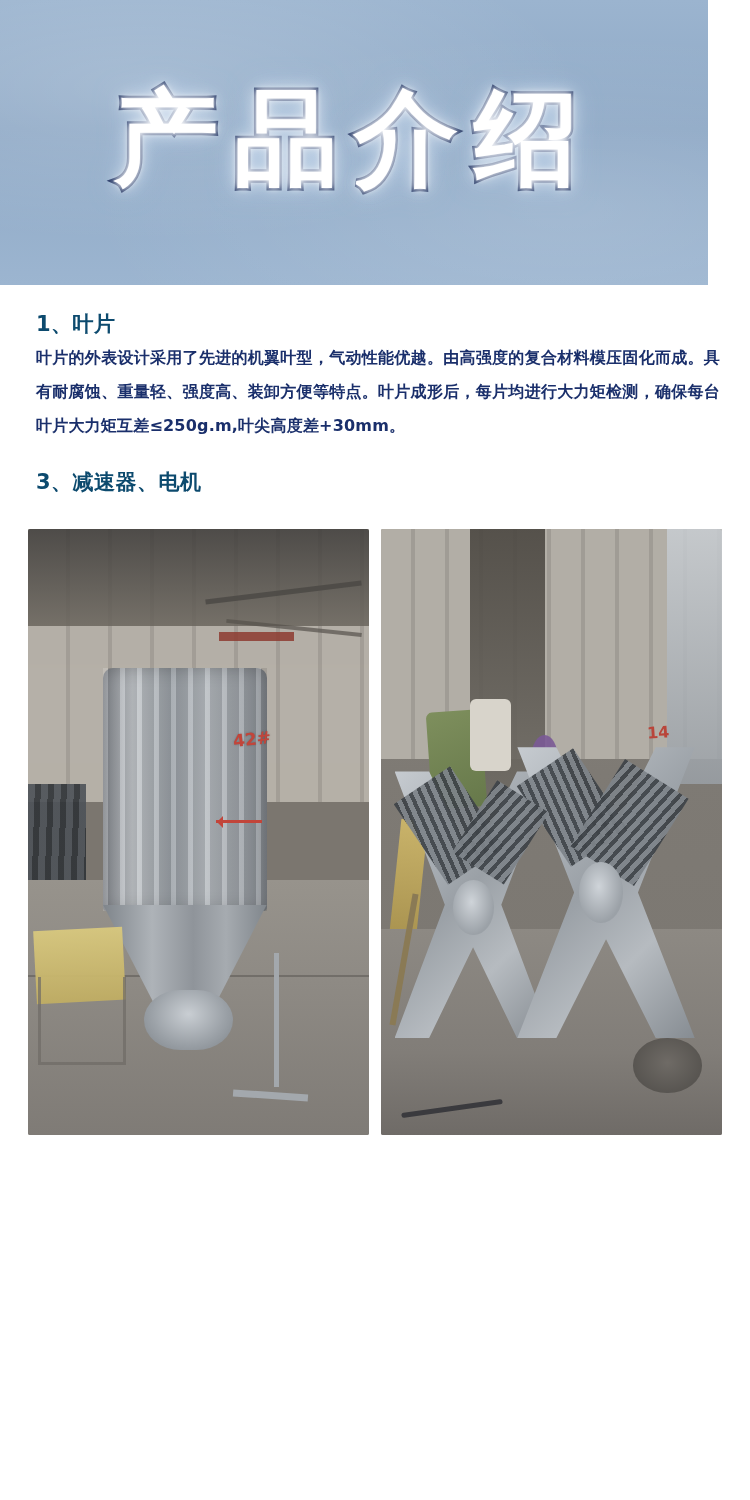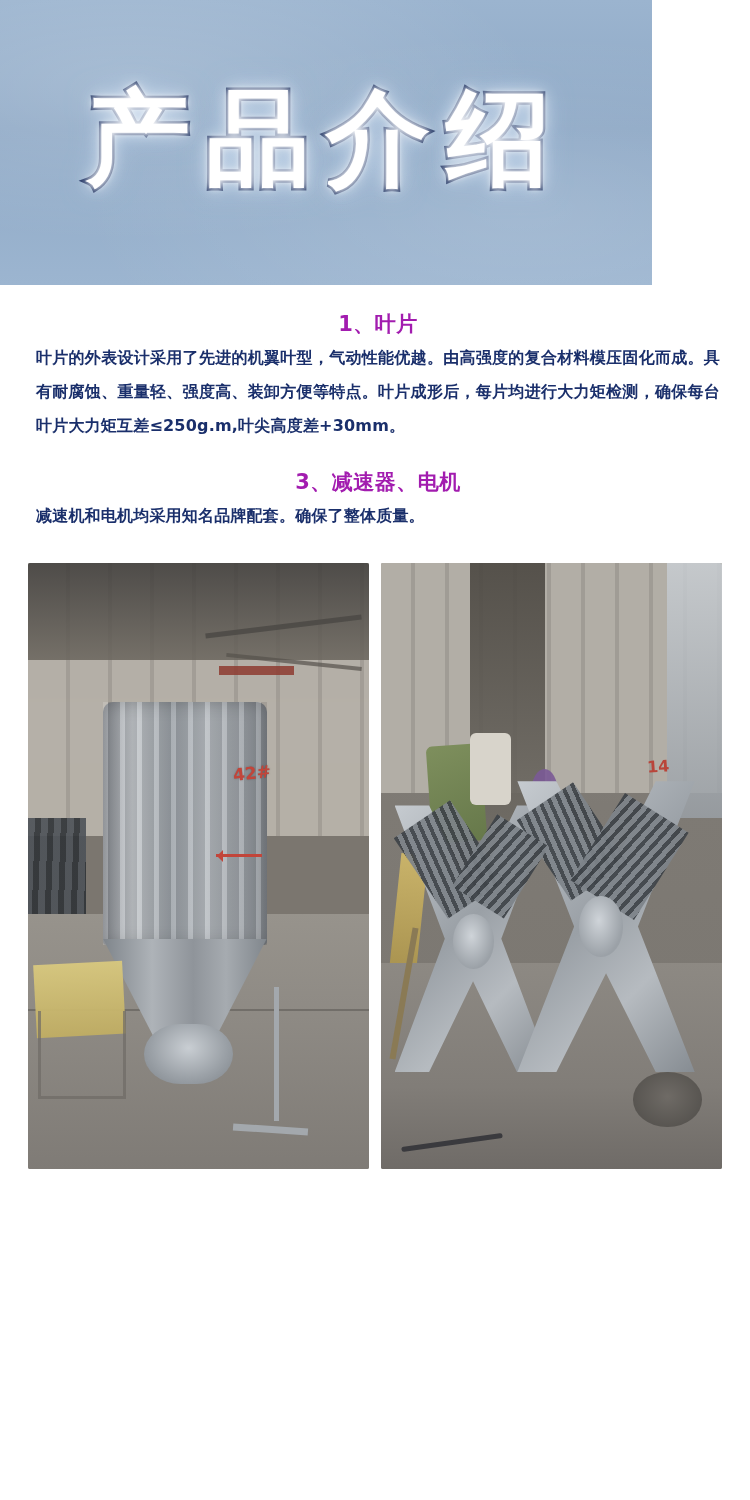--- a/index.html
+++ b/index.html
@@ -10,21 +10,21 @@
   body {
     width: 750px;
     height: 1500px;
     overflow: hidden;
     font-family: "Liberation Sans", "DejaVu Sans", sans-serif;
   }
 
   
   .banner {
     position: relative;
-    width: 652px;
+    width: 708px;
     height: 285px;
     background: linear-gradient(180deg, #9bb4cf 0%, #8fa9c6 45%, #9cb5d0 100%);
     overflow: hidden;
   }
   .banner::before {
     content: "";
     position: absolute;
     left: 0; top: 0; right: 0; bottom: 0;
     background:
       radial-gradient(ellipse at 20% 30%, rgba(255,255,255,0.18) 0%, rgba(255,255,255,0) 55%),
@@ -55,24 +55,23 @@
     padding: 22px 30px 0 36px;
   }
   .section {
     margin-bottom: 22px;
   }
   .section:last-child { margin-bottom: 0; }
   .section-head {
     font-family: "DejaVu Sans", "Liberation Sans", sans-serif;
     font-size: 21px;
     font-weight: 700;
-    color: #a21caf;
+    color: #0c4a6e;
     line-height: 34px;
     letter-spacing: 0.5px;
-    text-align: center;
   }
   .section-body {
     font-family: "DejaVu Sans", "Liberation Sans", sans-serif;
     font-size: 16px;
     font-weight: 700;
     color: #1a2f6b;
     line-height: 34px;
     letter-spacing: 0.2px;
     text-align: justify;
   }
@@ -295,21 +294,20 @@
   <div class="section">
     <div class="section-head">1、叶片</div>
     <div class="section-body">叶片的外表设计采用了先进的机翼叶型，气动性能优越。由高强度的复合材料模压固化而成。具有耐腐蚀、重量轻、强度高、装卸方便等特点。叶片成形后，每片均进行大力矩检测，确保每台叶片大力矩互差≤250g.m,叶尖高度差+30mm。</div>
   </div>
 
   <div class="section">
   </div>
 
   <div class="section">
     <div class="section-head">3、减速器、电机</div>
-    <div class="section-body">减速机和电机均采用知名品牌配套。确保了整体质量。</div>
   </div>
 
 </div>
 
 <div class="photo-row">
 
   <div class="photo ph1">
     <div class="wall"></div>
     <div class="roofdark"></div>
     <div class="beam"></div>

